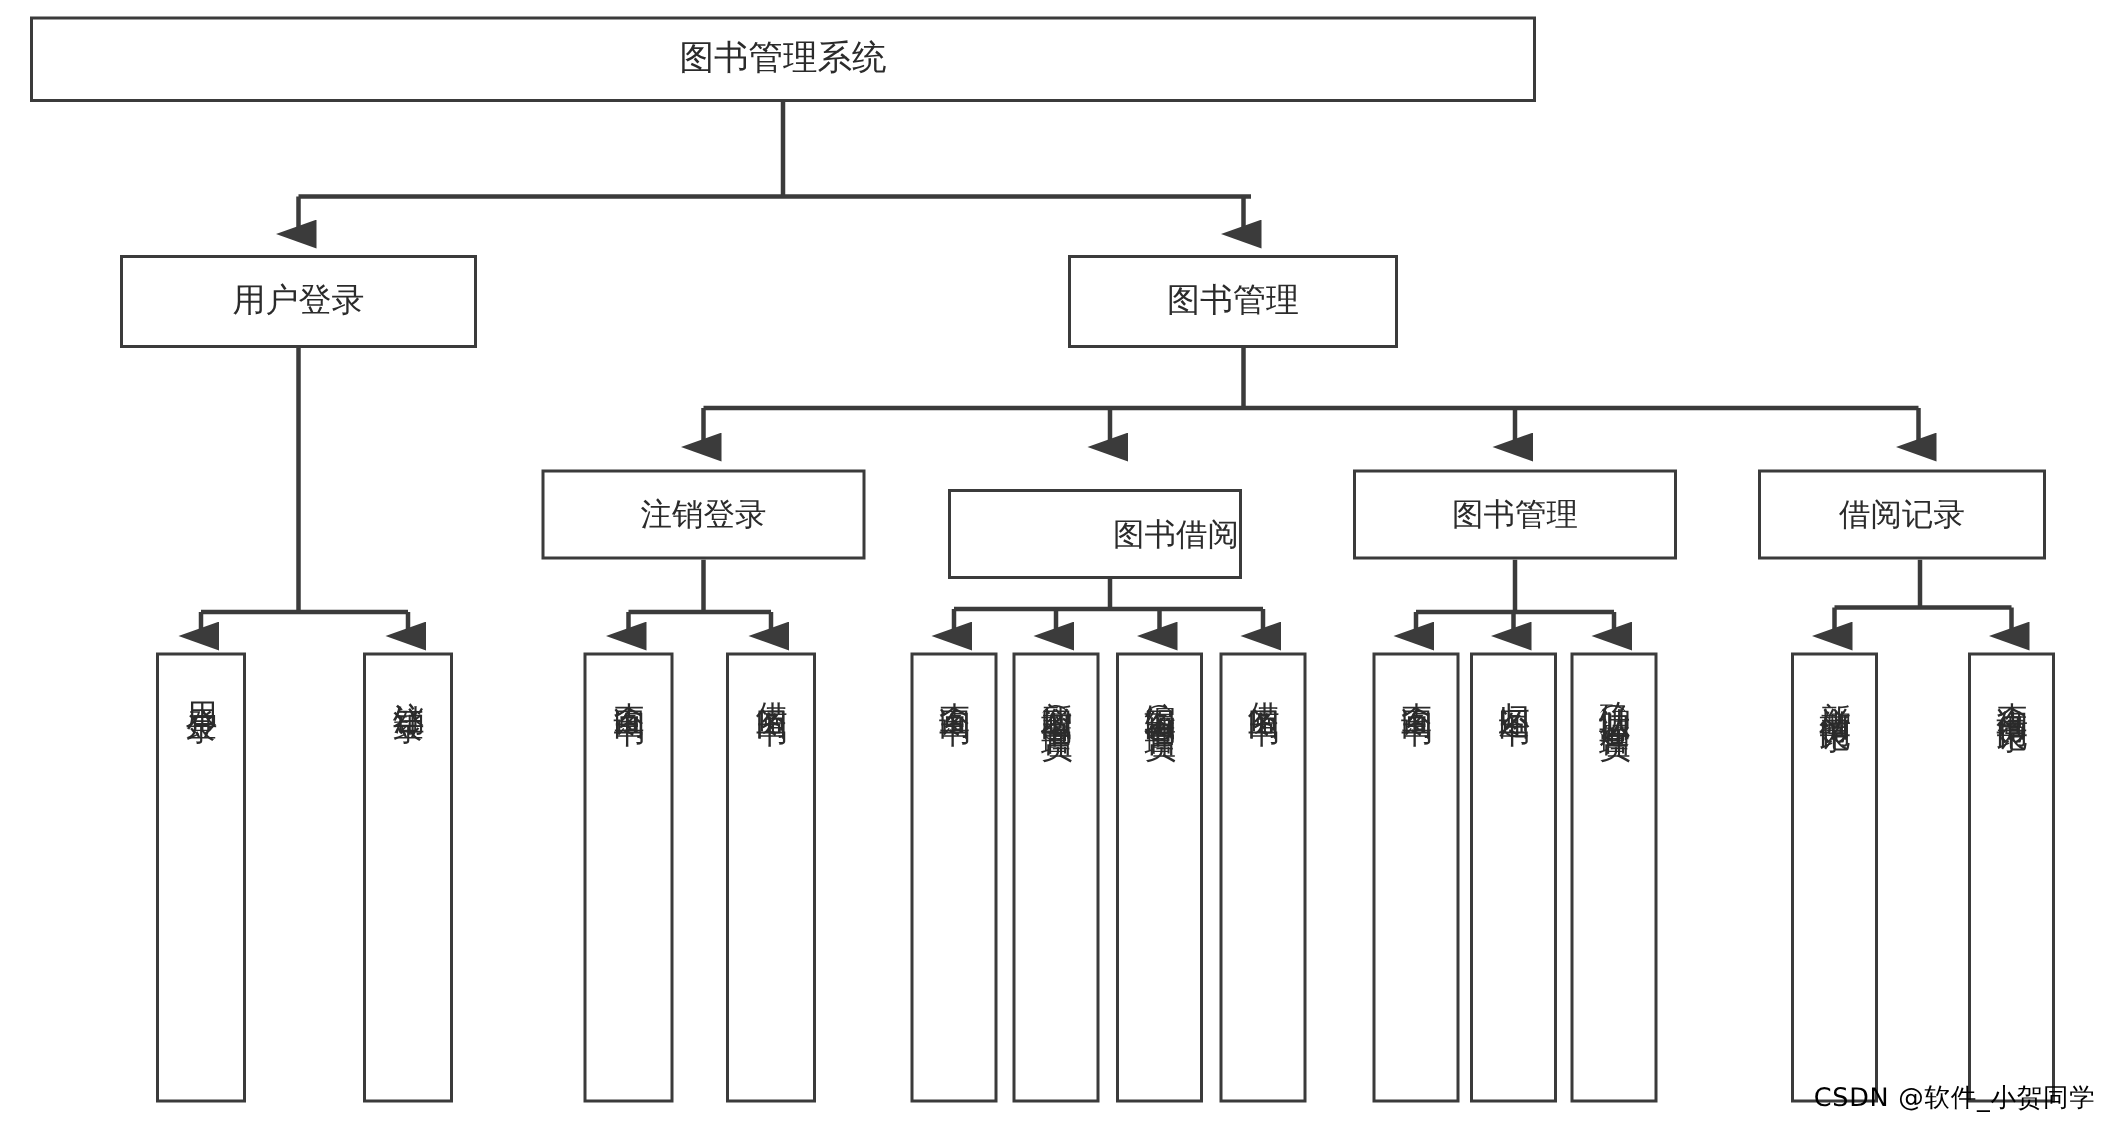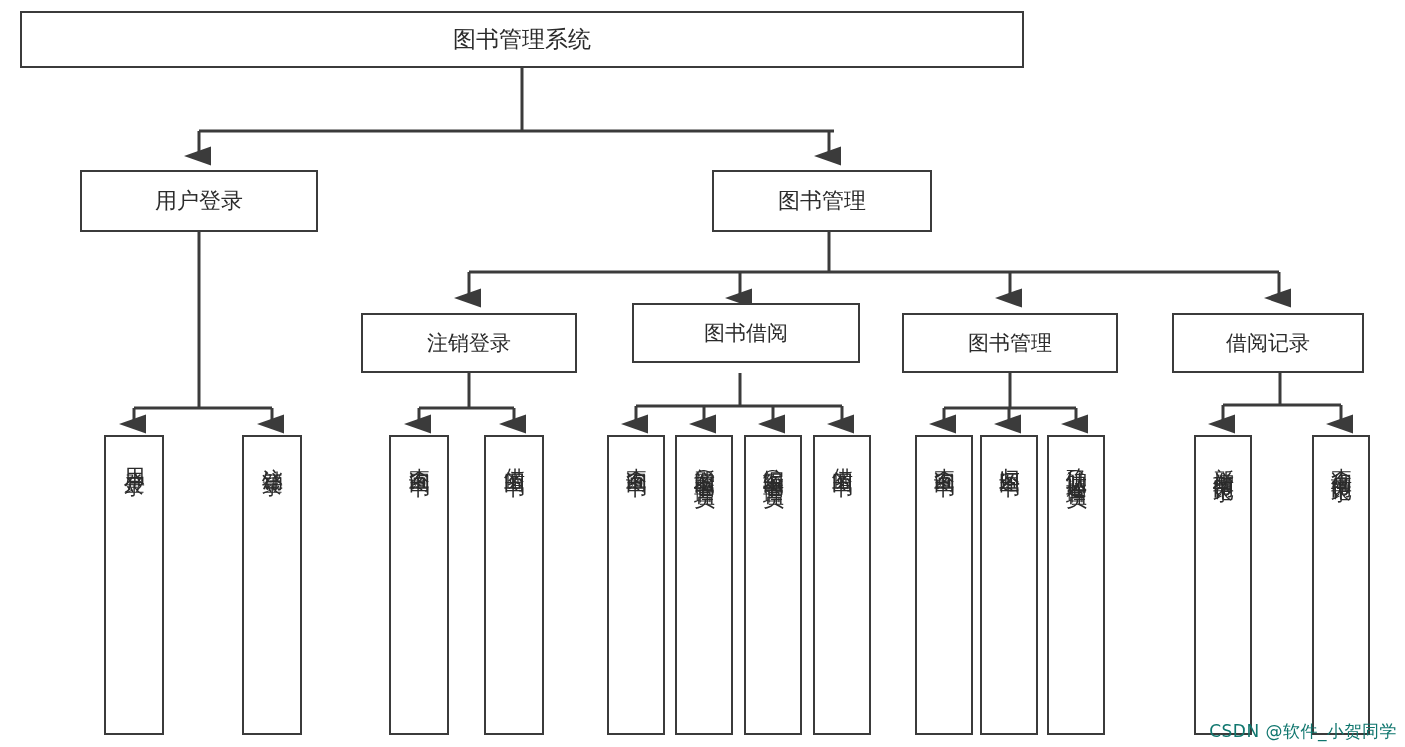--- a/index.html
+++ b/index.html
@@ -56,21 +56,21 @@
     font-size: 21px;
     letter-spacing: 3px;
     line-height: 1;
     white-space: nowrap;
   }
   .watermark {
     position: absolute;
     right: 8px;
     bottom: 4px;
     font-size: 17px;
-    color: #0f766e;
+    color: #000000;
     letter-spacing: 0.5px;
     white-space: nowrap;
   }
 </style>
 </head>
 <body>
 
 <div id="canvas">
 
   <svg class="edges" viewBox="0 0 1405 747" xmlns="http://www.w3.org/2000/svg">
@@ -130,21 +130,21 @@
   <div class="node node-l1" style="left:80px; top:170px; width:238px; height:62px;">
     <span class="label">用户登录</span>
   </div>
   <div class="node node-l1" style="left:712px; top:170px; width:220px; height:62px;">
     <span class="label">图书管理</span>
   </div>
 
   <div class="node node-l2" style="left:361px; top:313px; width:216px; height:60px;">
     <span class="label">注销登录</span>
   </div>
-  <div class="node node-l2" style="left:632px; top:303px; width:228px; height:60px;">
+  <div class="node node-l2" style="left:632px; top:326px; width:196px; height:60px;justify-content:flex-end;">
     <span class="label">图书借阅</span>
   </div>
   <div class="node node-l2" style="left:902px; top:313px; width:216px; height:60px;">
     <span class="label">图书管理</span>
   </div>
   <div class="node node-l2" style="left:1172px; top:313px; width:192px; height:60px;">
     <span class="label">借阅记录</span>
   </div>
 
   <div class="node node-leaf" style="left:104px; top:435px; width:60px; height:300px;">

